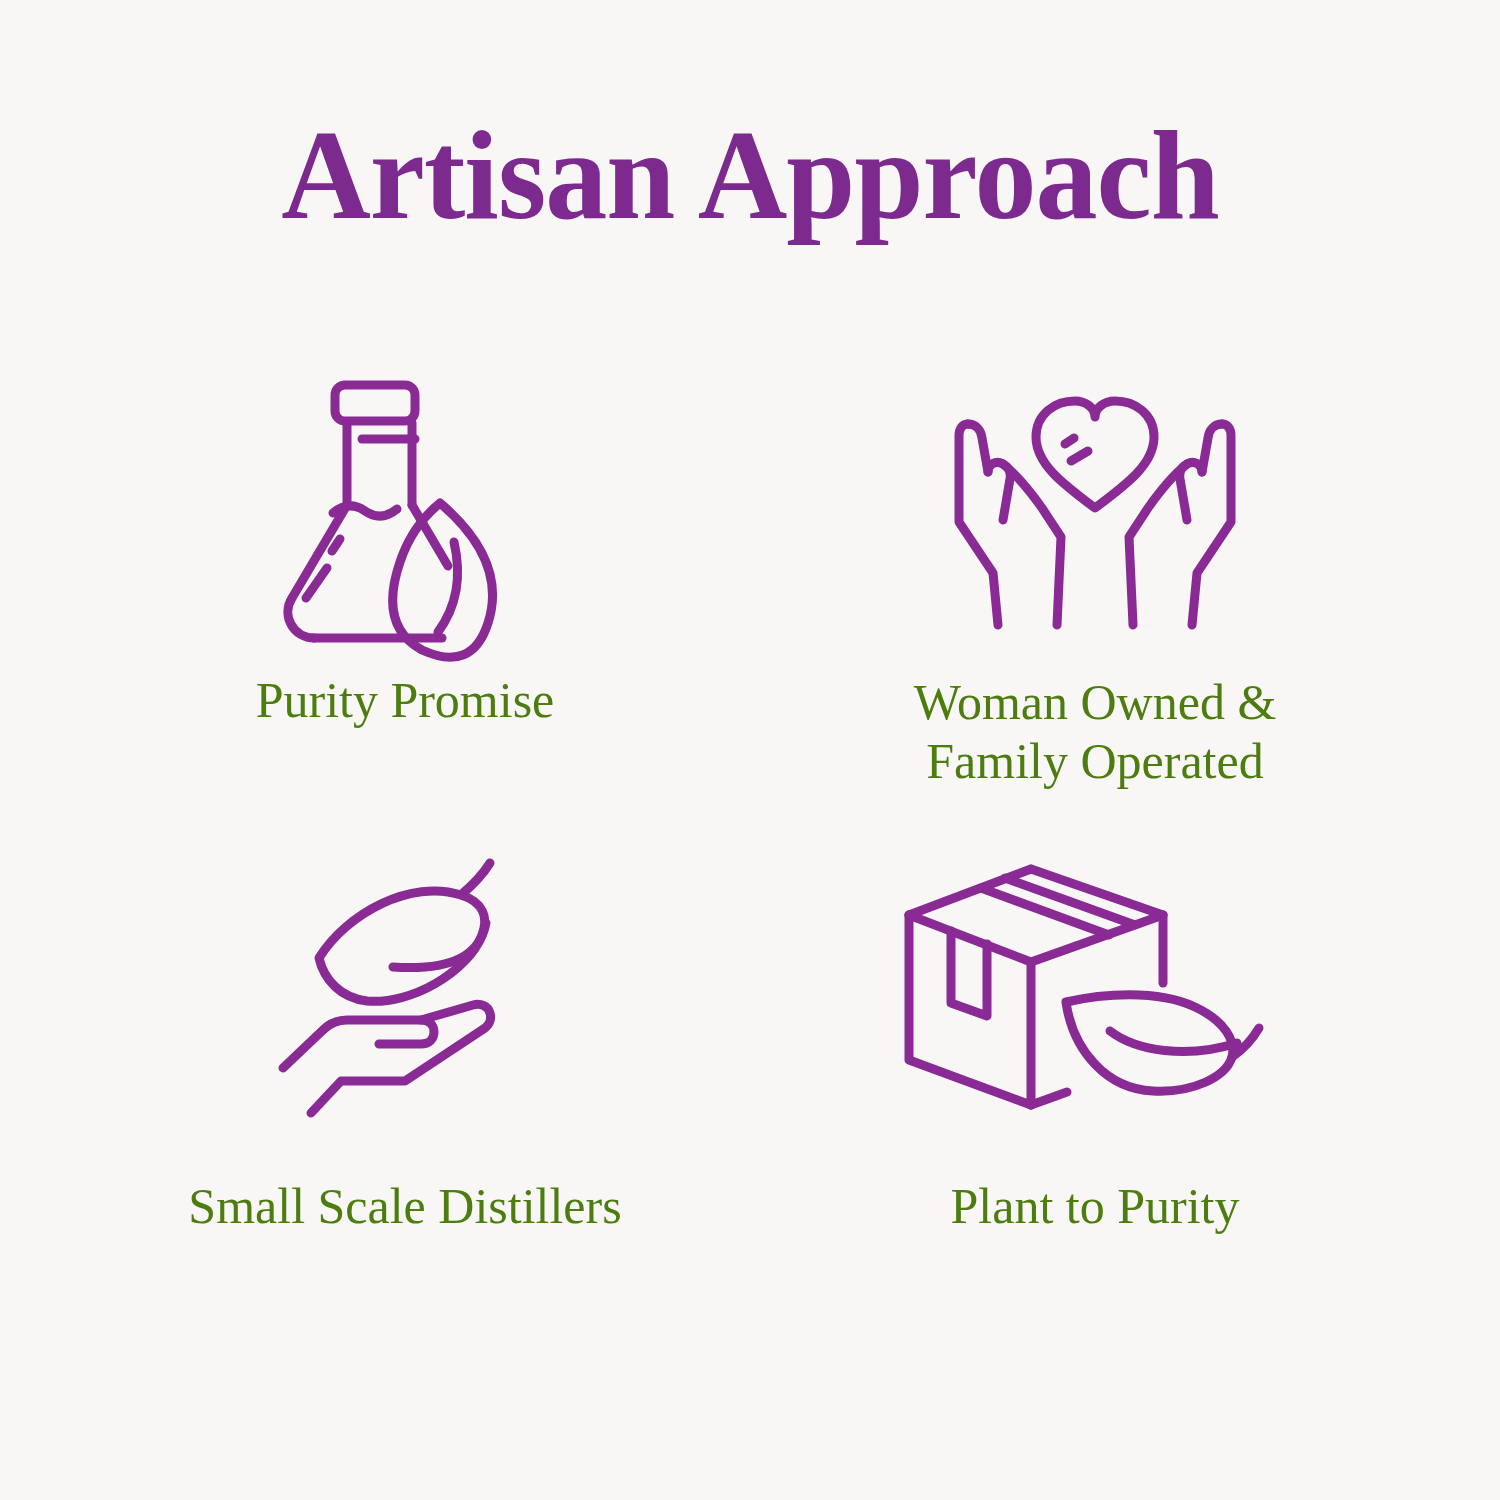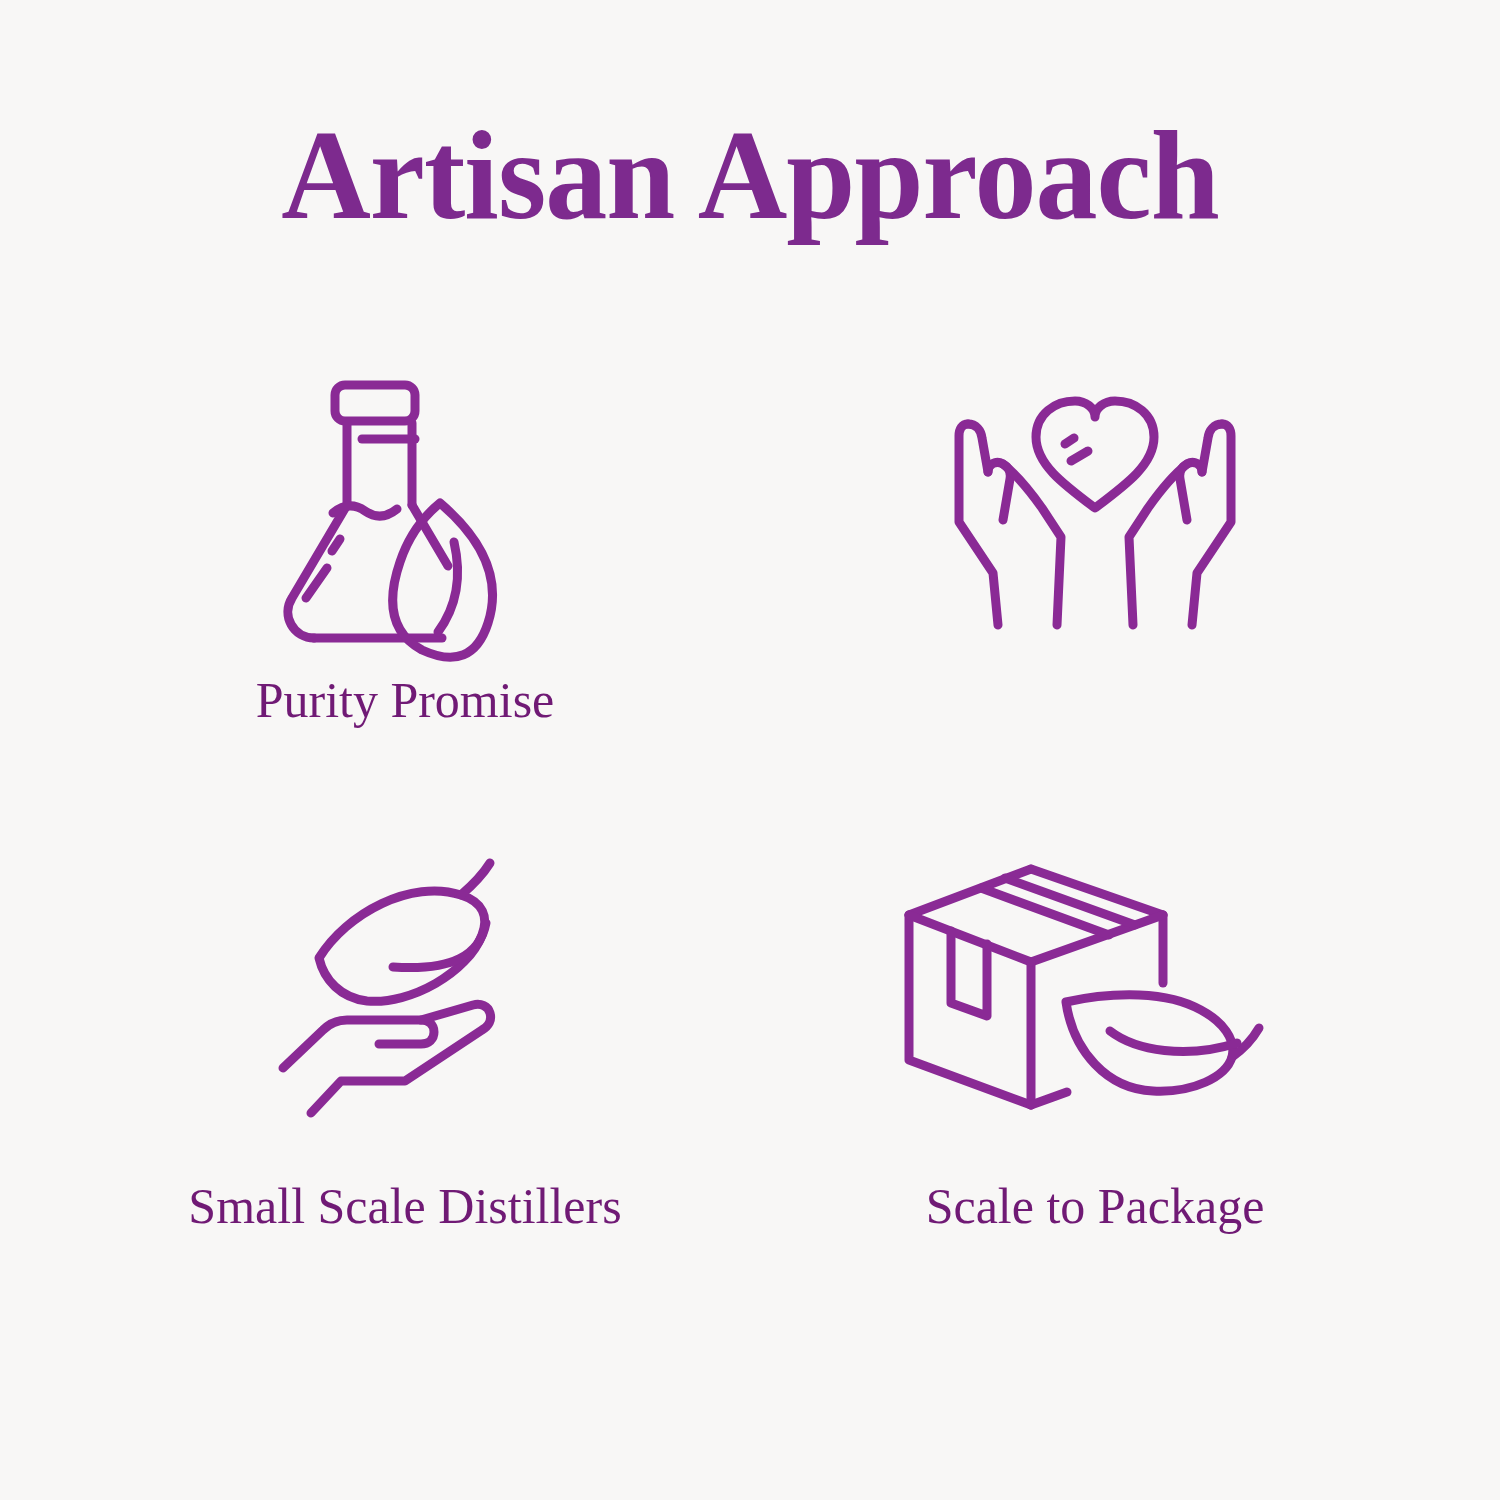--- a/index.html
+++ b/index.html
@@ -72,21 +72,21 @@
   .icon-box svg {
     display: block;
     overflow: visible;
   }
 
   .label {
     margin-top: 16px;
     font-family: "Liberation Serif", "DejaVu Serif", serif;
     font-size: 50px;
     line-height: 1.18;
-    color: #701a75;
+    color: #4d7c0f;
     text-align: center;
     max-width: 640px;
     white-space: pre-line;
     font-weight: normal;
   }
 
   
   .cell-0 .icon-box { height: 300px; }
   .cell-1 .icon-box { height: 300px; }
   .cell-2 .icon-box { height: 300px; }
@@ -152,20 +152,22 @@
           <path d="M58 112 C58 104 66 100 73 104 C79 107 81 113 80 119 L73 160"></path>
 
           <path d="M73 104 C87 115 100 131 112 148 L131 177 L127 265"></path>
 
           <path d="M292 64 C298 64 301 69 301 76 V162 L267 213 L262 265"></path>
           <path d="M292 64 C284 64 279 70 278 78 L272 112"></path>
           <path d="M272 112 C272 104 264 100 257 104 C251 107 249 113 250 119 L257 160"></path>
           <path d="M257 104 C243 115 230 131 218 148 L199 177 L203 265"></path>
         </svg>
       </div>
+      <div class="label">Woman Owned &amp;
+Family Operated</div>
     </div>
 
     <div class="cell cell-2">
       <div class="icon-box">
         <svg width="260" height="280" viewBox="0 0 260 280" fill="none" stroke="#8a2a95" stroke-width="9" stroke-linecap="round" stroke-linejoin="round">
 
           <path d="M44 113 C72 68 136 34 186 50 C208 57 214 72 207 90 C193 127 136 160 92 156 C66 153 49 135 44 113 Z"></path>
 
           <path d="M186 50 C200 38 210 26 215 18"></path>
 
@@ -203,17 +205,17 @@
 
           <path d="M136 250 L172 237"></path>
 
           <path d="M171 147 C206 139 262 134 300 152 C330 166 341 186 337 202 C331 222 298 238 258 236 C212 234 178 196 171 147 Z"></path>
 
           <path d="M337 202 C347 195 357 185 364 173"></path>
 
           <path d="M215 176 C241 196 292 204 342 188"></path>
         </svg>
       </div>
-      <div class="label">Scale to Package</div>
+      <div class="label">Plant to Purity</div>
     </div>
 
   </div>
 </div>
 
 </body></html>

